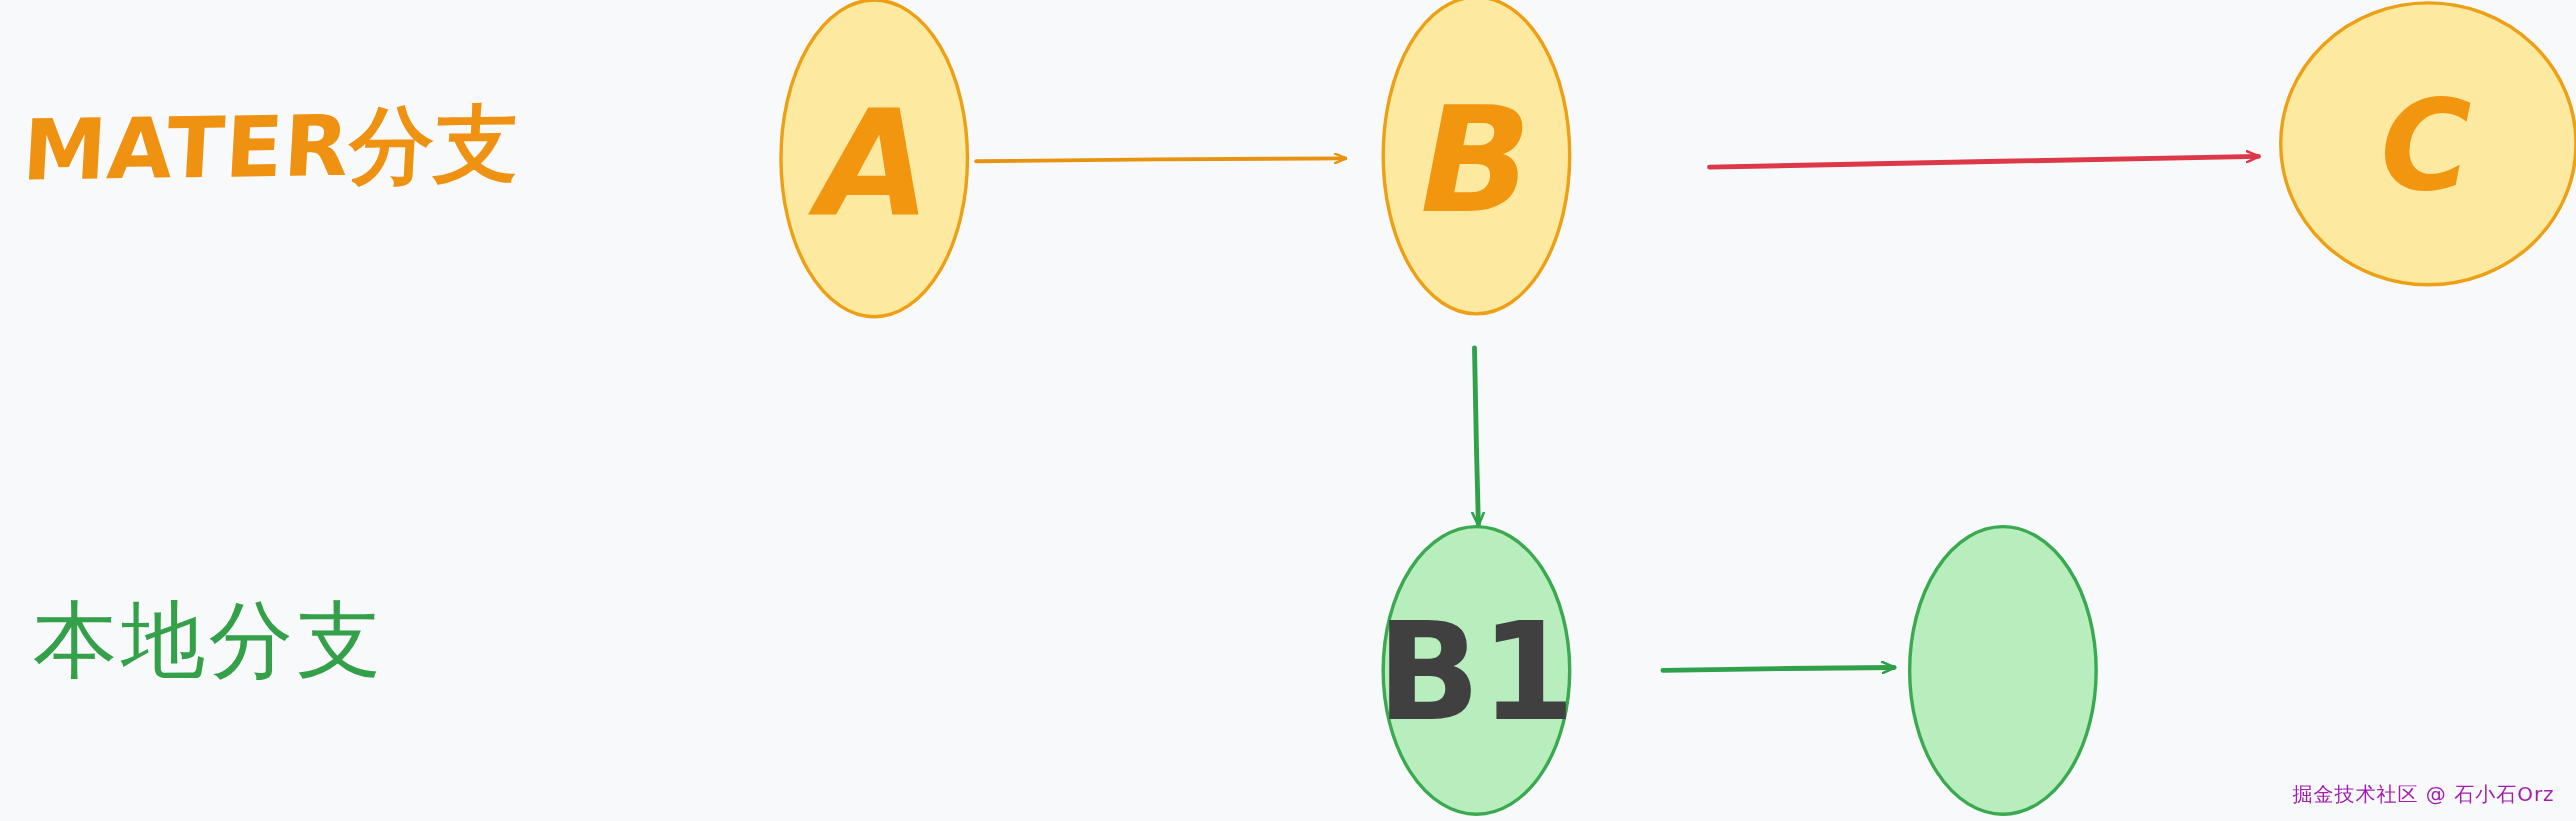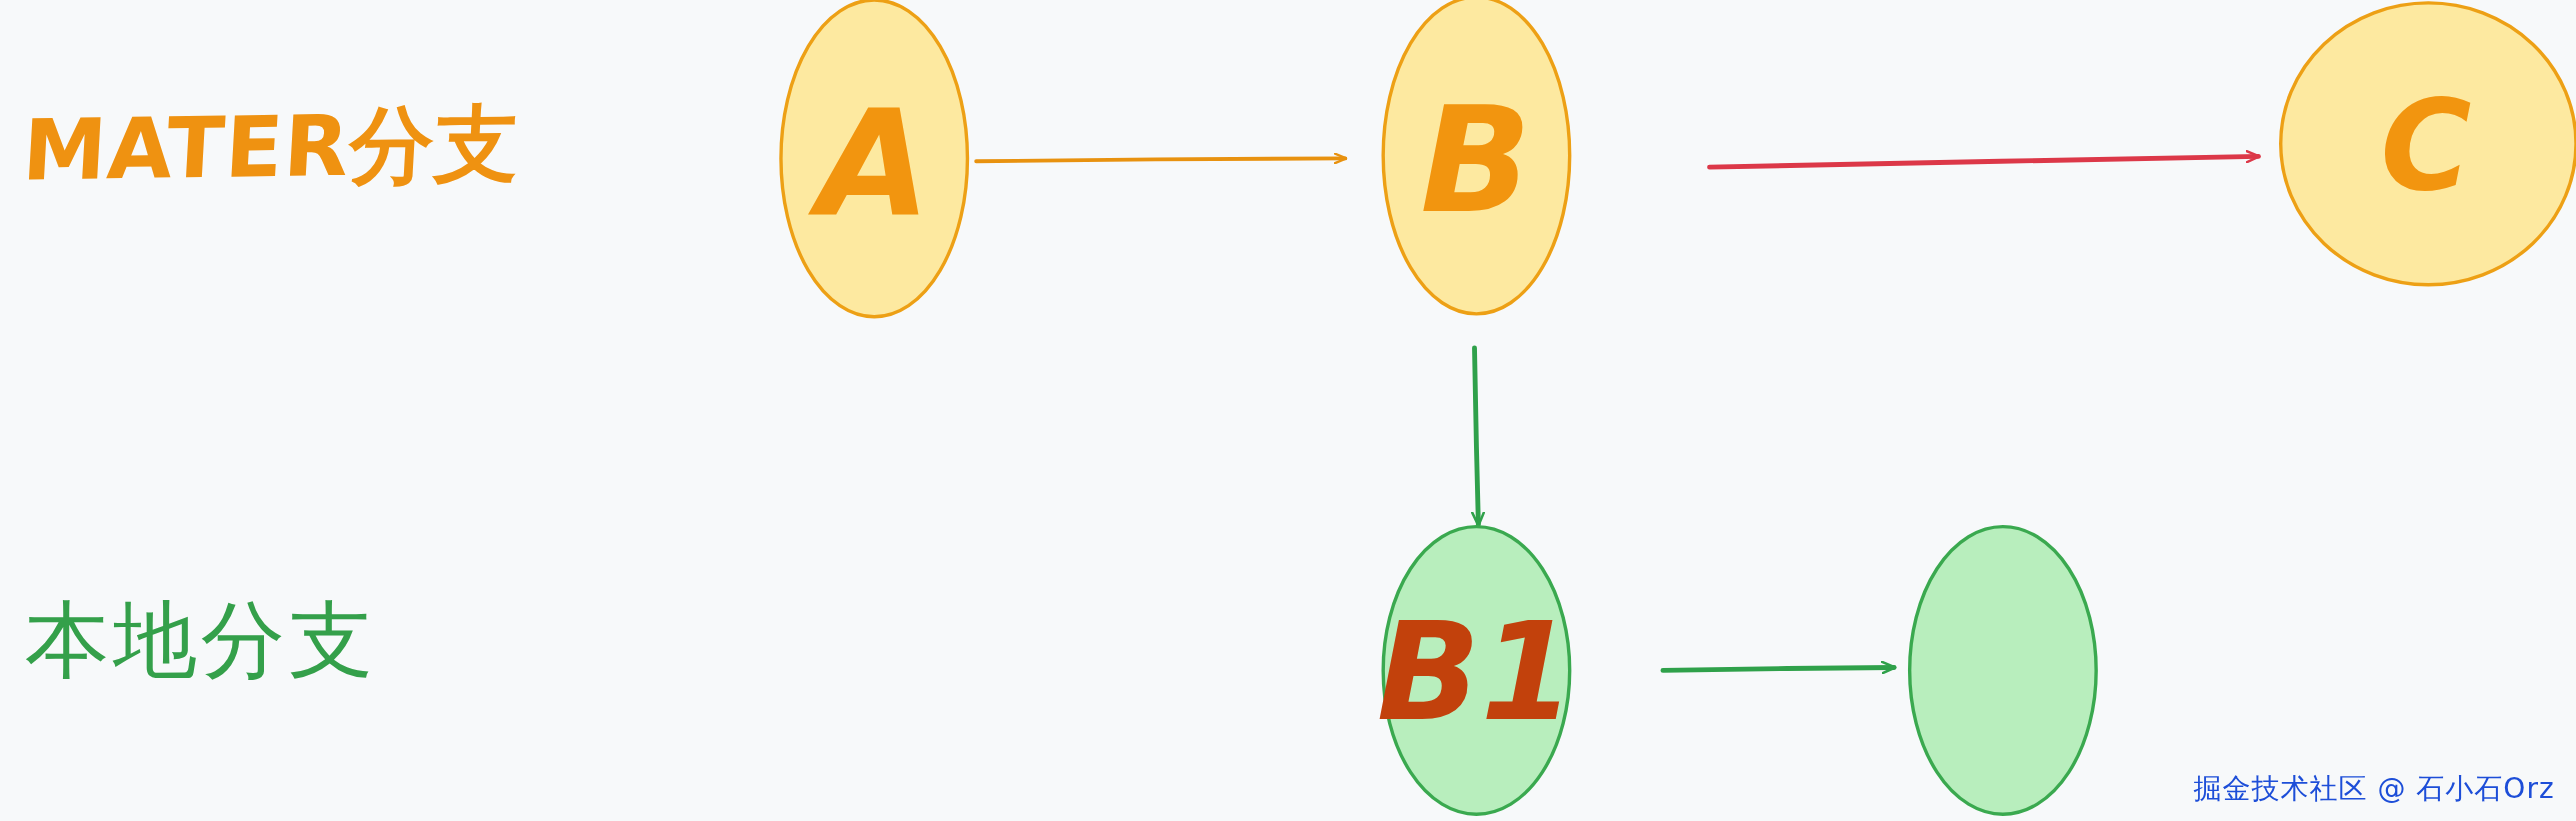--- a/index.html
+++ b/index.html
@@ -40,21 +40,21 @@
     top: 105px;
     font-size: 84px;
     font-weight: 700;
     letter-spacing: 1px;
     color: #ef9211;
     font-family: "DejaVu Sans", sans-serif;
     transform: skewX(-4deg) rotate(-0.8deg);
   }
 
   #label-local {
-    left: 25px;
+    left: 33px;
     top: 598px;
     font-size: 84px;
     font-weight: 400;
     letter-spacing: 3.9px;
     color: #34a04a;
     font-family: "DejaVu Sans", sans-serif;
   }
 
   
   .node-text {
@@ -67,32 +67,31 @@
     font-weight: 700;
   }
 
   .node-text.master {
     color: #f2950f;
     font-size: 146px;
     font-style: italic;
   }
 
   .node-text.local {
-    color: #c2410c;
+    color: #404040;
     font-size: 136px;
-    font-style: italic;
   }
 
   
   #watermark {
     position: absolute;
     right: 21.4px;
     bottom: 13.6px;
-    font-size: 28px;
-    color: #1d4ed8;
+    font-size: 20px;
+    color: #a21caf;
     letter-spacing: 1px;
     font-family: "DejaVu Sans", sans-serif;
     user-select: none;
     white-space: nowrap;
   }
 </style>
 </head>
 <body>
 
 <div id="canvas">

